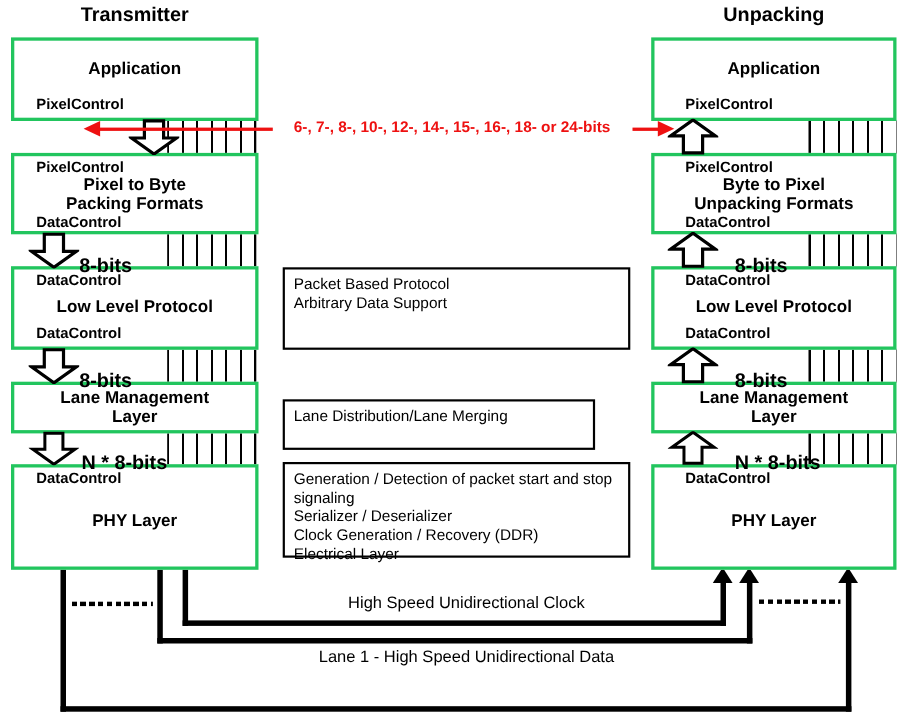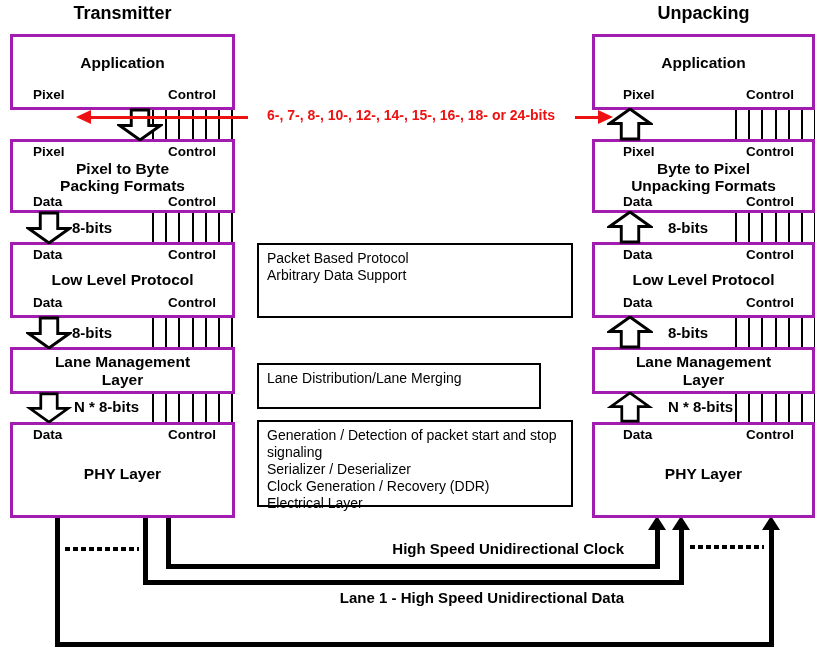--- a/index.html
+++ b/index.html
@@ -3,56 +3,56 @@
 <meta charset="utf-8">
 <style>
   :root{ --red:#ee1111; }
   html,body{margin:0;padding:0;background:#fff;}
   .stage{
     position:relative;width:830px;height:652px;background:#ffffff;overflow:hidden;
     font-family:"Liberation Sans","DejaVu Sans",sans-serif;color:#000;
   }
   .col-title{position:absolute;text-align:center;font-weight:700;font-size:18px;}
   .col-box{
-    position:absolute;box-sizing:border-box;border:3px solid #a21caf;background:#fff;
+    position:absolute;box-sizing:border-box;border:3px solid #22c55e;background:#fff;
     display:flex;flex-direction:column;z-index:2;
   }
   .mid-box{
     position:absolute;box-sizing:border-box;border:2px solid #000;background:#fff;
     padding:5px 8px;font-size:14px;line-height:1.22;z-index:2;
   }
   .box-title{font-weight:700;font-size:15.5px;text-align:center;line-height:1.12;}
   .grow{flex:1;display:flex;align-items:center;justify-content:center;}
   .wrap-title{max-width:150px;margin:0 auto;}
-  .ports{display:flex;justify-content:space-between;font-weight:700;font-size:13.5px;line-height:1.1;gap:16px;}
+  .ports{display:flex;justify-content:flex-start;font-weight:700;font-size:13.5px;line-height:1.1;}
   .tx .ports{padding-left:20px;padding-right:16px;}
   .rx .ports{padding-left:28px;padding-right:18px;}
   .pt{padding-top:3px;}
   .pb{padding-bottom:4px;}
   .bus{
     position:absolute;z-index:1;
     background:repeating-linear-gradient(90deg,#000 0,#000 2px,transparent 2px,transparent 13.2px);
   }
   .arrow{position:absolute;z-index:3;}
   .arrow.up{transform:rotate(180deg);}
-  .bits-label{position:absolute;font-weight:700;font-size:15px;z-index:3;white-space:nowrap;}
+  .bits-label{position:absolute;font-weight:700;font-size:18px;z-index:3;white-space:nowrap;margin-top:12px;}
   .ln{position:absolute;background:#000;z-index:0;}
   .dash{
     position:absolute;height:4px;z-index:0;
     background:repeating-linear-gradient(90deg,#000 0,#000 5px,transparent 5px,transparent 8px);
   }
   .btri-up{position:absolute;width:0;height:0;z-index:2;
     border-left:9px solid transparent;border-right:9px solid transparent;border-bottom:14px solid #000;}
   .red-line{position:absolute;height:3px;background:var(--red);z-index:5;}
   .rtri-l{position:absolute;width:0;height:0;z-index:5;
     border-top:7px solid transparent;border-bottom:7px solid transparent;border-right:15px solid var(--red);}
   .rtri-r{position:absolute;width:0;height:0;z-index:5;
     border-top:7px solid transparent;border-bottom:7px solid transparent;border-left:15px solid var(--red);}
   .red-text{position:absolute;color:var(--red);font-weight:700;font-size:14px;text-align:center;z-index:5;white-space:nowrap;}
-  .route-label{position:absolute;font-weight:700;font-size:15px;text-align:right;z-index:1;white-space:nowrap;}
+  .route-label{position:absolute;font-weight:400;font-size:15px;text-align:center;z-index:1;white-space:nowrap;}
 </style>
 </head>
 <body>
 
 <div class="stage">
 
   <div class="ln" style="left:55px;top:516px;width:5px;height:131px"></div>
   <div class="ln" style="left:55px;top:642px;width:719px;height:5px"></div>
   <div class="ln" style="left:769px;top:528px;width:5px;height:119px"></div>
   <div class="btri-up" style="left:762px;top:516px"></div>

